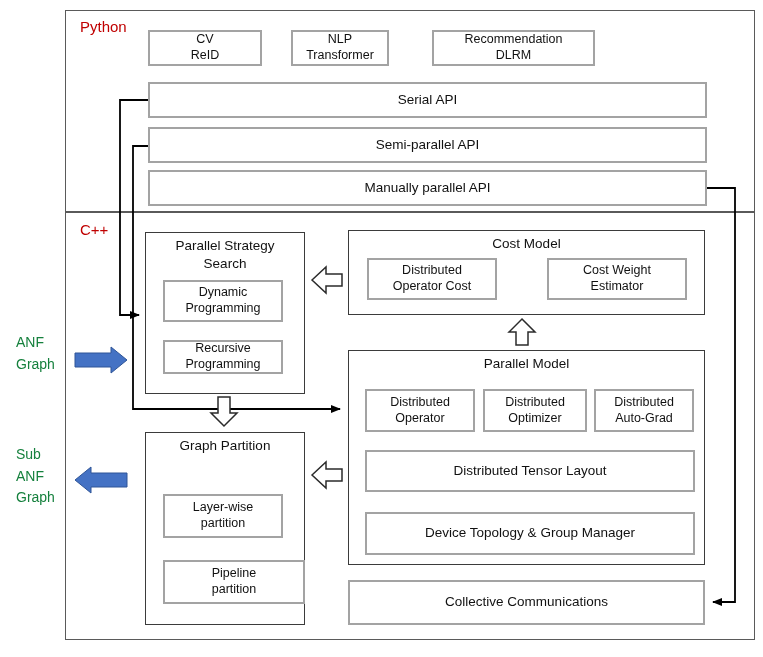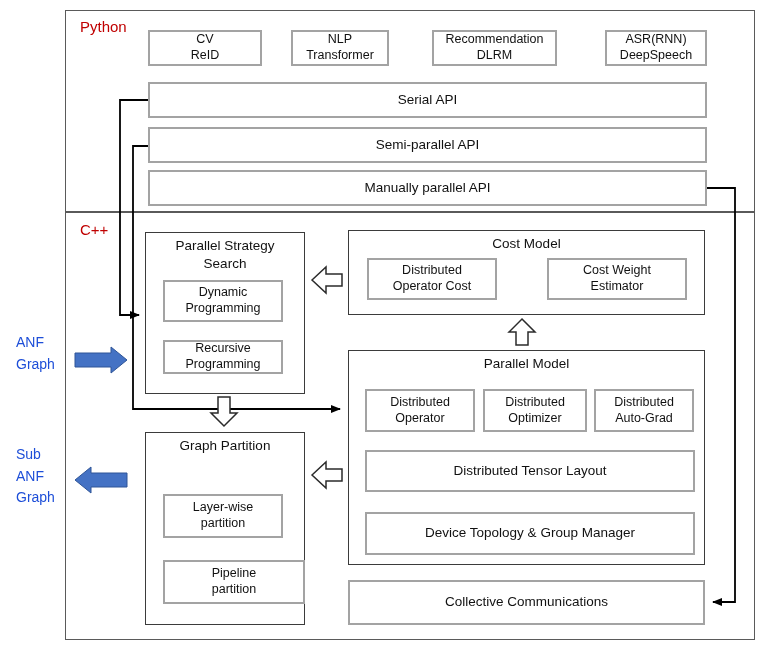--- a/index.html
+++ b/index.html
@@ -25,45 +25,43 @@
   }
   .bar{font-size:13.5px;}
   .group{
     position:absolute;border:1px solid #3b3b3b;background:#ffffff;box-sizing:border-box;
   }
   .group-title{
     position:absolute;top:4px;left:0;width:100%;text-align:center;
     font-size:13.5px;line-height:1.3;white-space:pre-line;
   }
   .side-label{
-    position:absolute;font-size:14px;line-height:1.55;white-space:pre-line;color:#1d4ed8;
+    position:absolute;font-size:14px;line-height:1.55;white-space:pre-line;color:#15803d;
   }
   svg.overlay{
     position:absolute;left:0;top:0;width:763px;height:657px;pointer-events:none;
   }
 </style>
 </head>
 <body>
 
 <div class="canvas">
 
   <div class="section" style="left:65px;top:10px;width:690px;height:202px"></div>
   <div class="section-label" style="left:80px;top:18px">Python</div>
 
   <div class="section" style="left:65px;top:212px;width:690px;height:428px"></div>
   <div class="section-label" style="left:80px;top:221px">C++</div>
 
   <div class="box" style="left:148px;top:30px;width:114px;height:36px">CV
 ReID</div>
   <div class="box" style="left:291px;top:30px;width:98px;height:36px">NLP
 Transformer</div>
-  <div class="box" style="left:432px;top:30px;width:125px;height:36px">Recommendation
+  <div class="box" style="left:432px;top:30px;width:163px;height:36px">Recommendation
 DLRM</div>
-  <div class="box" style="left:605px;top:30px;width:102px;height:36px">ASR(RNN)
-DeepSpeech</div>
 
   <div class="box bar" style="left:148px;top:82px;width:559px;height:36px">Serial API</div>
   <div class="box bar" style="left:148px;top:127px;width:559px;height:36px">Semi-parallel API</div>
   <div class="box bar" style="left:148px;top:170px;width:559px;height:36px">Manually parallel API</div>
 
   <div class="group" style="left:145px;top:232px;width:160px;height:162px">
     <div class="group-title">Parallel Strategy
 Search</div>
   </div>
   <div class="box" style="left:163px;top:280px;width:120px;height:42px">Dynamic

